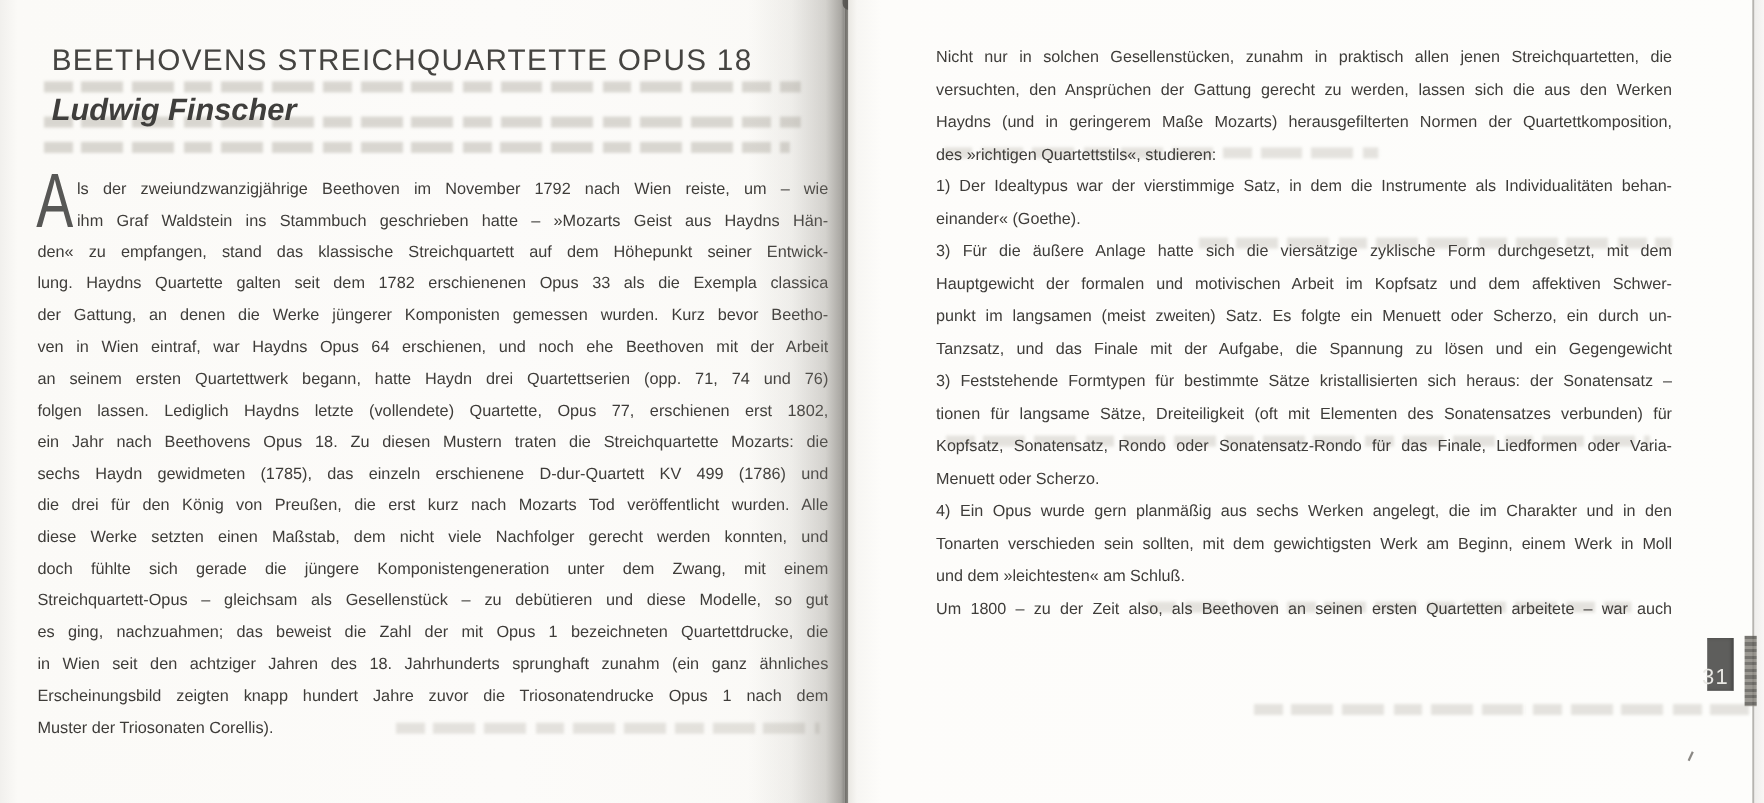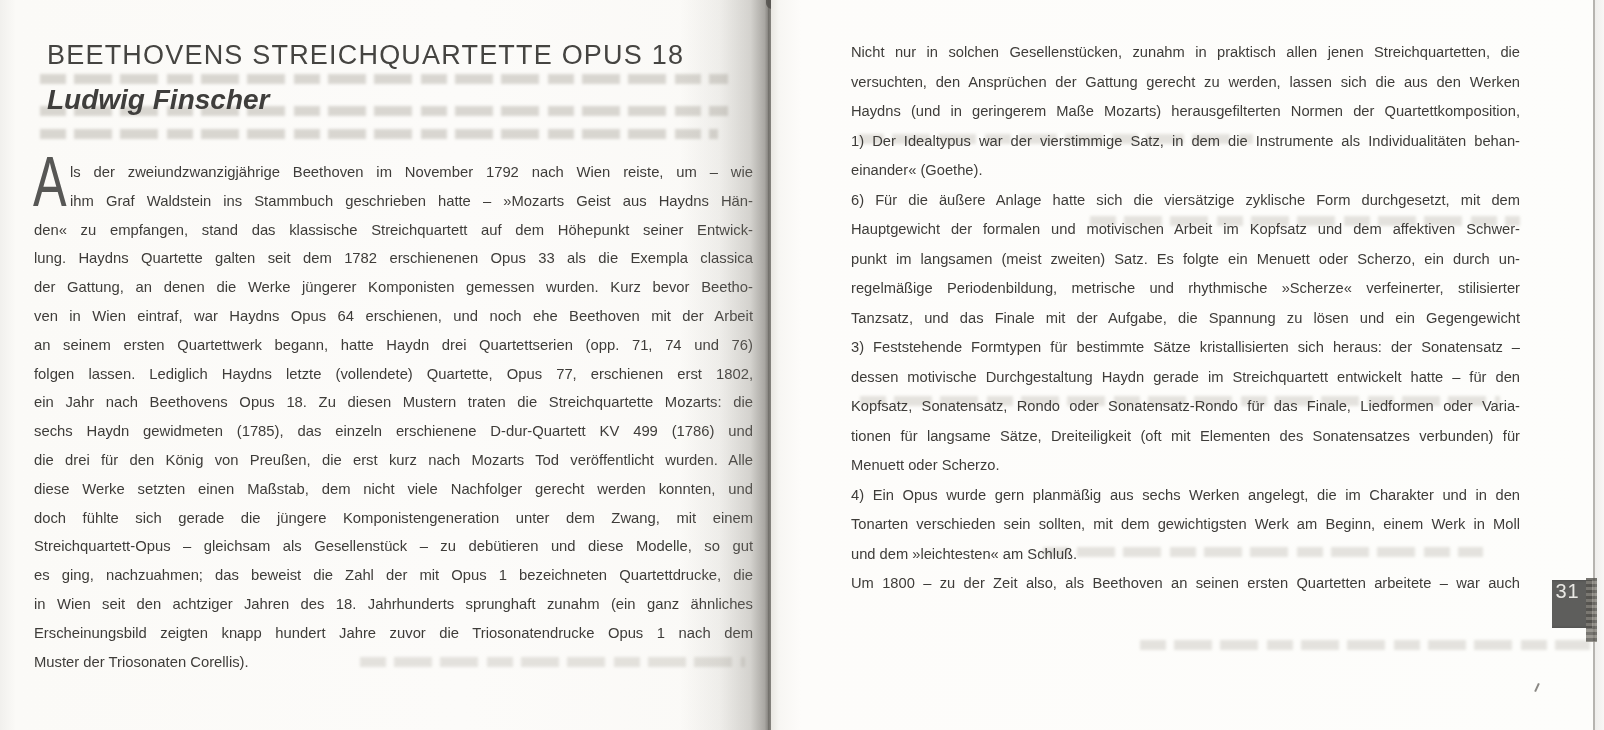--- a/index.html
+++ b/index.html
@@ -49,23 +49,23 @@
 
   
   .ghost { position: absolute; height: 10px; filter: blur(1.6px); opacity: .5;
     background: repeating-linear-gradient(90deg,
       #b7b3aa 0 26px, transparent 26px 34px,
       #b7b3aa 34px 72px, transparent 72px 80px,
       #b7b3aa 80px 118px, transparent 118px 127px); }
   .ghost.faint { opacity: .35; }
 
   
-  .page-number-badge { position: absolute; left: 1552px; top: 580px; width: 40px; height: 48px;
+  .page-number-badge { position: absolute; left: 1552px; top: 580px; width: 24px; height: 48px;
     background: #5e5e5c; z-index: 2;
-    display: flex; align-items: flex-start; justify-content: center;
+    display: flex; align-items: flex-end; justify-content: center;
     box-shadow: inset -2px 0 3px rgba(0,0,0,0.25); }
   .page-number-badge span { color: #e9e8e4; font-size: 20px; letter-spacing: 1px;
     padding-right: 9px; }
 
   .speck { position: absolute; left: 1536px; top: 683px; width: 2px; height: 9px;
     background: #8a8884; transform: rotate(25deg); }
 </style>
 </head>
 <body>
 
@@ -111,31 +111,30 @@
     <div class="ghost faint" style="left:319px; top:216px; width:430px;"></div>
     <div class="ghost faint" style="left:89px;  top:396px; width:640px;"></div>
     <div class="ghost faint" style="left:272px; top:547px; width:440px;"></div>
     <div class="ghost faint" style="left:369px; top:640px; width:450px;"></div>
   </div>
 
   <div class="body right-body">
       <div class="line">Nicht nur in solchen Gesellenstücken, zunahm in praktisch allen jenen Streichquartetten, die</div>
       <div class="line">versuchten, den Ansprüchen der Gattung gerecht zu werden, lassen sich die aus den Werken</div>
       <div class="line">Haydns (und in geringerem Maße Mozarts) herausgefilterten Normen der Quartettkomposition,</div>
+      <div class="line last">des »richtigen Quartettstils«, studieren:</div>
       <div class="line">1) Der Idealtypus war der vierstimmige Satz, in dem die Instrumente als Individualitäten behan-</div>
       <div class="line last">einander« (Goethe).</div>
-      <div class="line">6) Für die äußere Anlage hatte sich die viersätzige zyklische Form durchgesetzt, mit dem</div>
+      <div class="line">3) Für die äußere Anlage hatte sich die viersätzige zyklische Form durchgesetzt, mit dem</div>
       <div class="line">Hauptgewicht der formalen und motivischen Arbeit im Kopfsatz und dem affektiven Schwer-</div>
       <div class="line">punkt im langsamen (meist zweiten) Satz. Es folgte ein Menuett oder Scherzo, ein durch un-</div>
-      <div class="line">regelmäßige Periodenbildung, metrische und rhythmische »Scherze« verfeinerter, stilisierter</div>
       <div class="line">Tanzsatz, und das Finale mit der Aufgabe, die Spannung zu lösen und ein Gegengewicht</div>
       <div class="line">3) Feststehende Formtypen für bestimmte Sätze kristallisierten sich heraus: der Sonatensatz –</div>
-      <div class="line">dessen motivische Durchgestaltung Haydn gerade im Streichquartett entwickelt hatte – für den</div>
+      <div class="line">tionen für langsame Sätze, Dreiteiligkeit (oft mit Elementen des Sonatensatzes verbunden) für</div>
       <div class="line">Kopfsatz, Sonatensatz, Rondo oder Sonatensatz-Rondo für das Finale, Liedformen oder Varia-</div>
-      <div class="line">tionen für langsame Sätze, Dreiteiligkeit (oft mit Elementen des Sonatensatzes verbunden) für</div>
       <div class="line last">Menuett oder Scherzo.</div>
       <div class="line">4) Ein Opus wurde gern planmäßig aus sechs Werken angelegt, die im Charakter und in den</div>
       <div class="line">Tonarten verschieden sein sollten, mit dem gewichtigsten Werk am Beginn, einem Werk in Moll</div>
       <div class="line last">und dem »leichtesten« am Schluß.</div>
       <div class="line">Um 1800 – zu der Zeit also, als Beethoven an seinen ersten Quartetten arbeitete – war auch</div>
     </div>
 
   <div class="page-number-badge">
     <span>31</span>
   </div>

